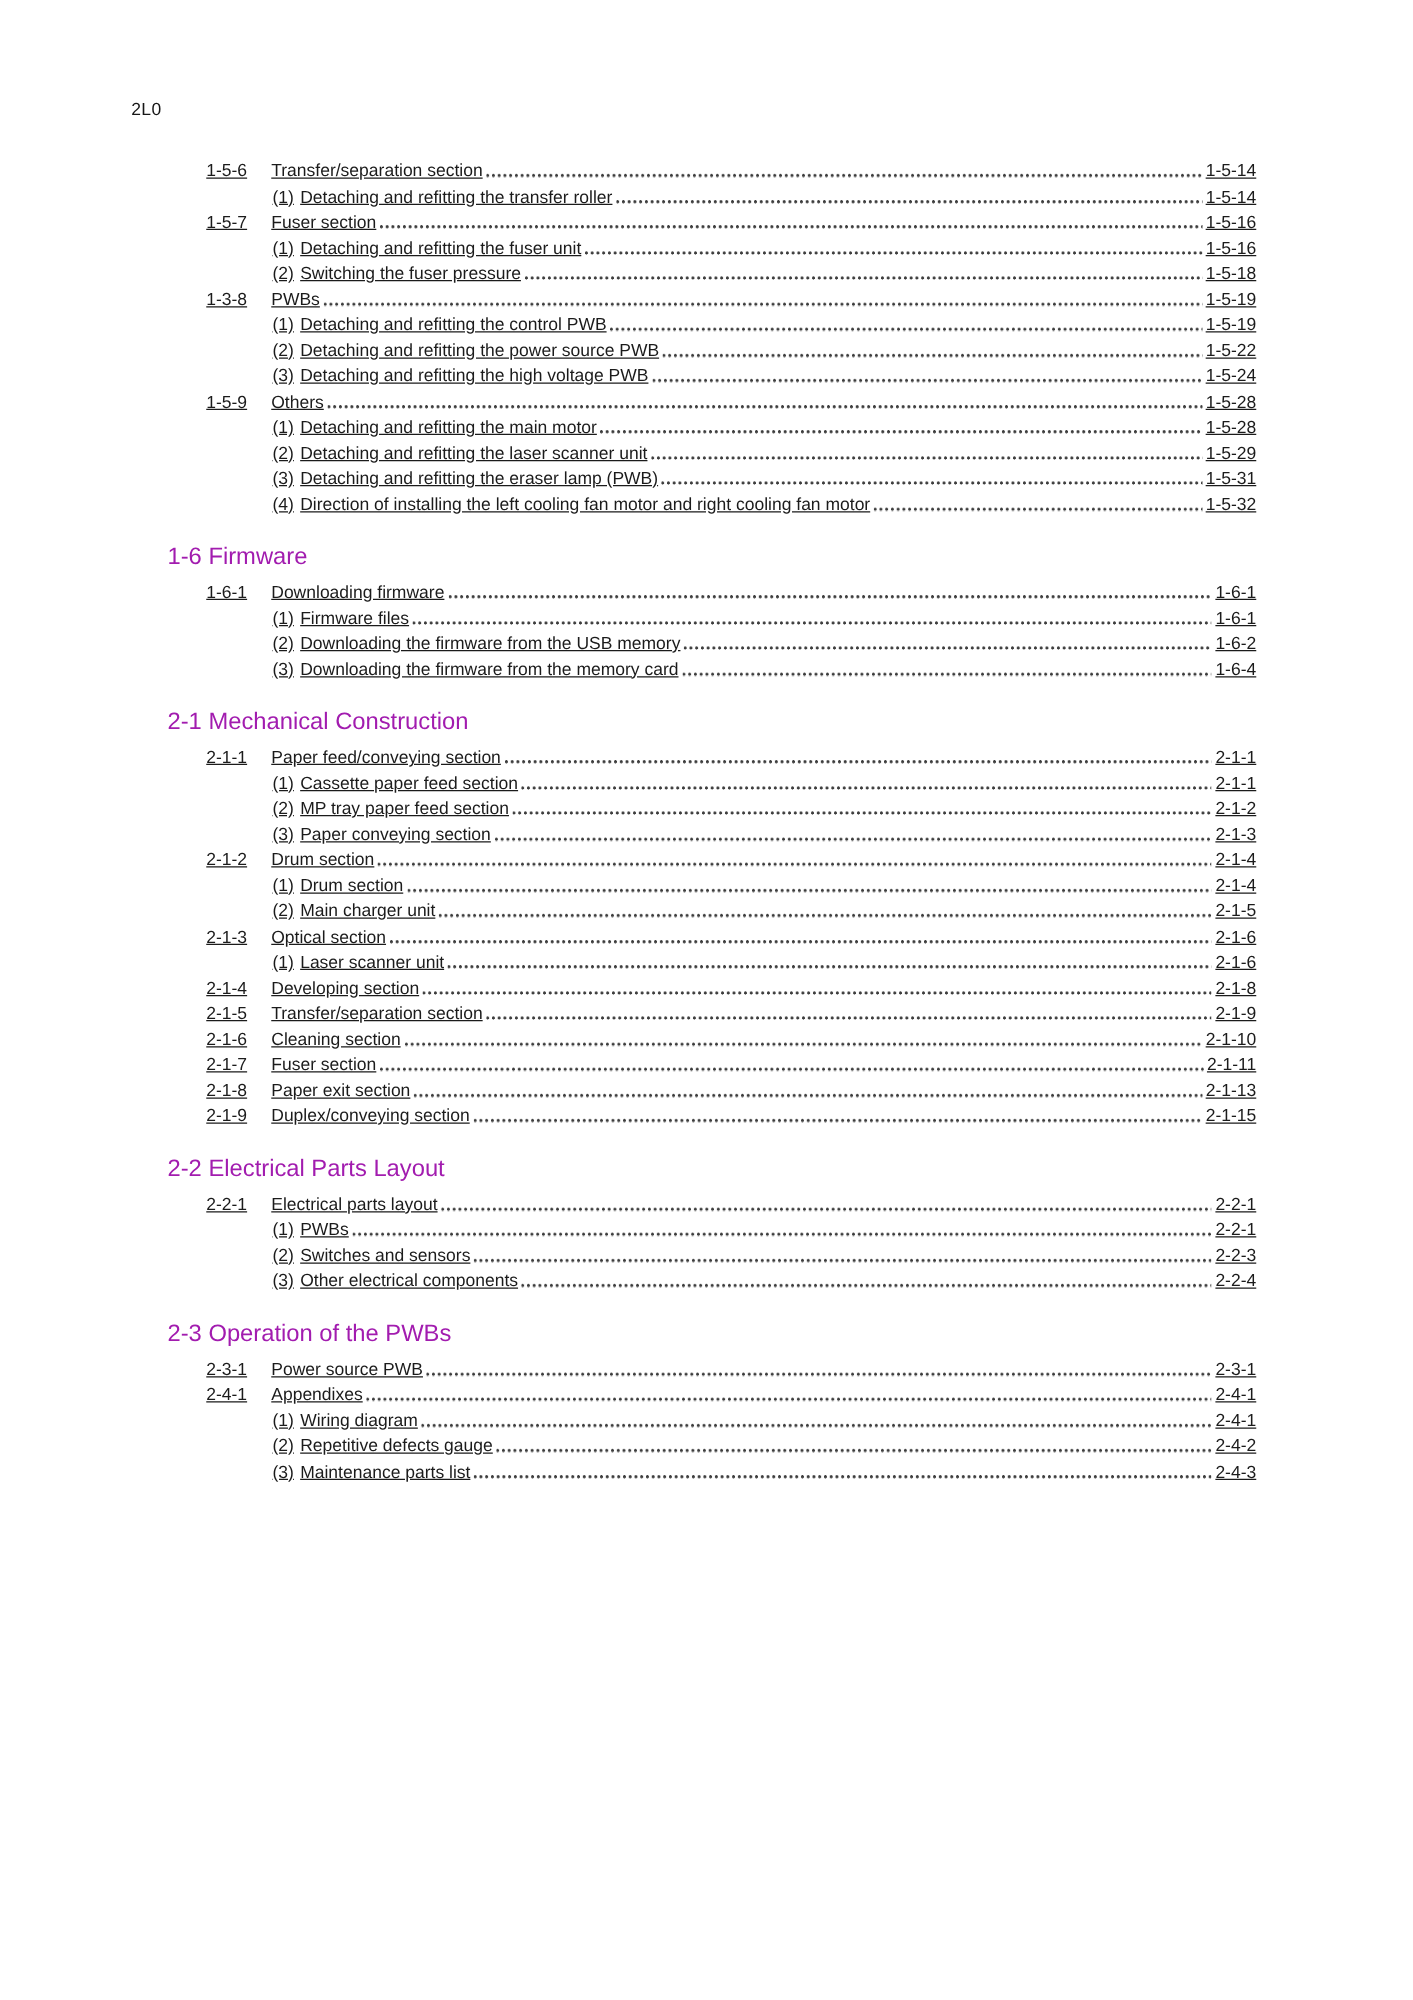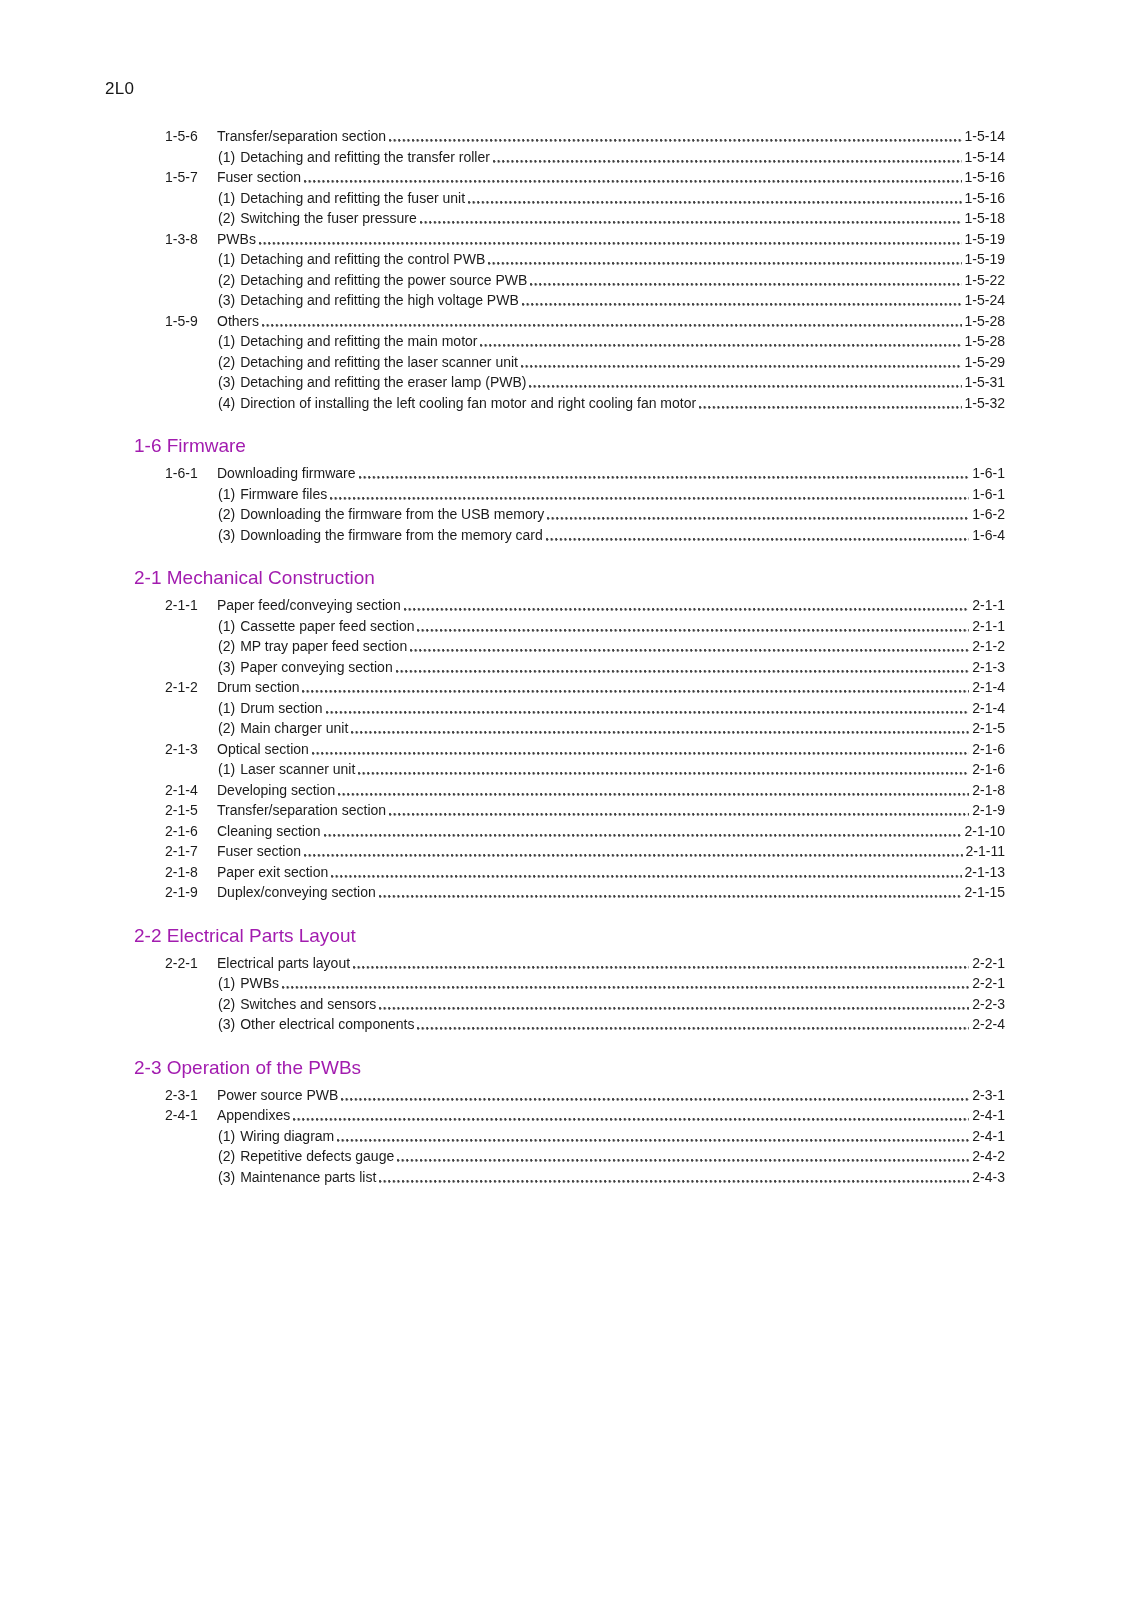--- a/index.html
+++ b/index.html
@@ -17,21 +17,21 @@
   }
   .page {
     position: absolute;
     inset: 0;
     background: #ffffff;
   }
   .doc-code {
     position: absolute;
     left: 105px;
     top: 79px;
-    font-size: 17px;
+    font-size: 14px;
     letter-spacing: 0.3px;
     color: #161616;
   }
   .toc {
     position: absolute;
     left: 134px;
     top: 126px;
     width: 871px;
   }
   .group-heading {
@@ -41,20 +41,21 @@
     margin: 20px 0 5px 0;
     color: #a21caf;
   }
   .row {
     display: flex;
     align-items: flex-end;
     font-size: 14px;
     line-height: 20.5px;
     padding-left: 31px;
     white-space: nowrap;
+    text-decoration: underline;
   }
   .row.indent-1 .num {
     flex: 0 0 auto;
     width: 52px;
   }
   .row.indent-2 {
     padding-left: 84px;
   }
   .row.indent-2 .num {
     flex: 0 0 auto;

